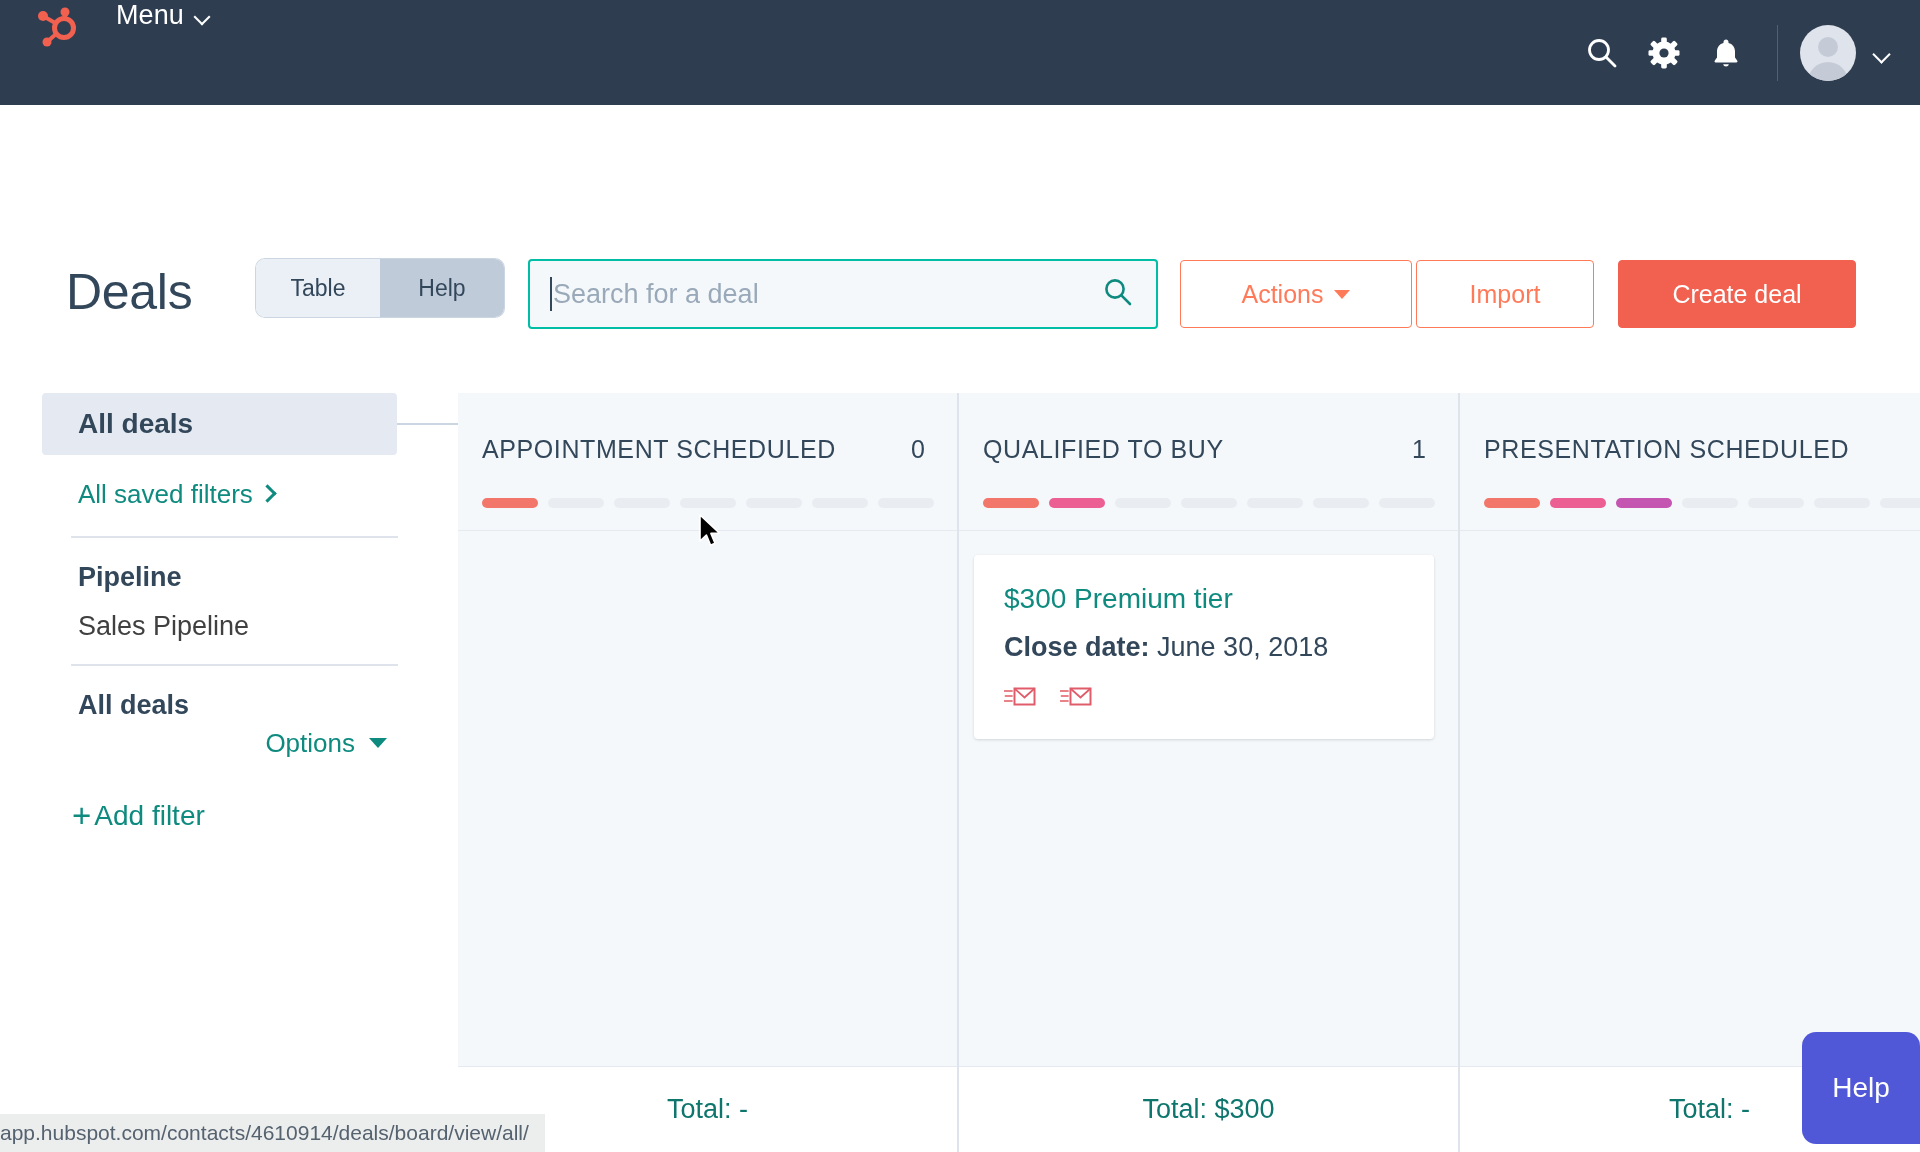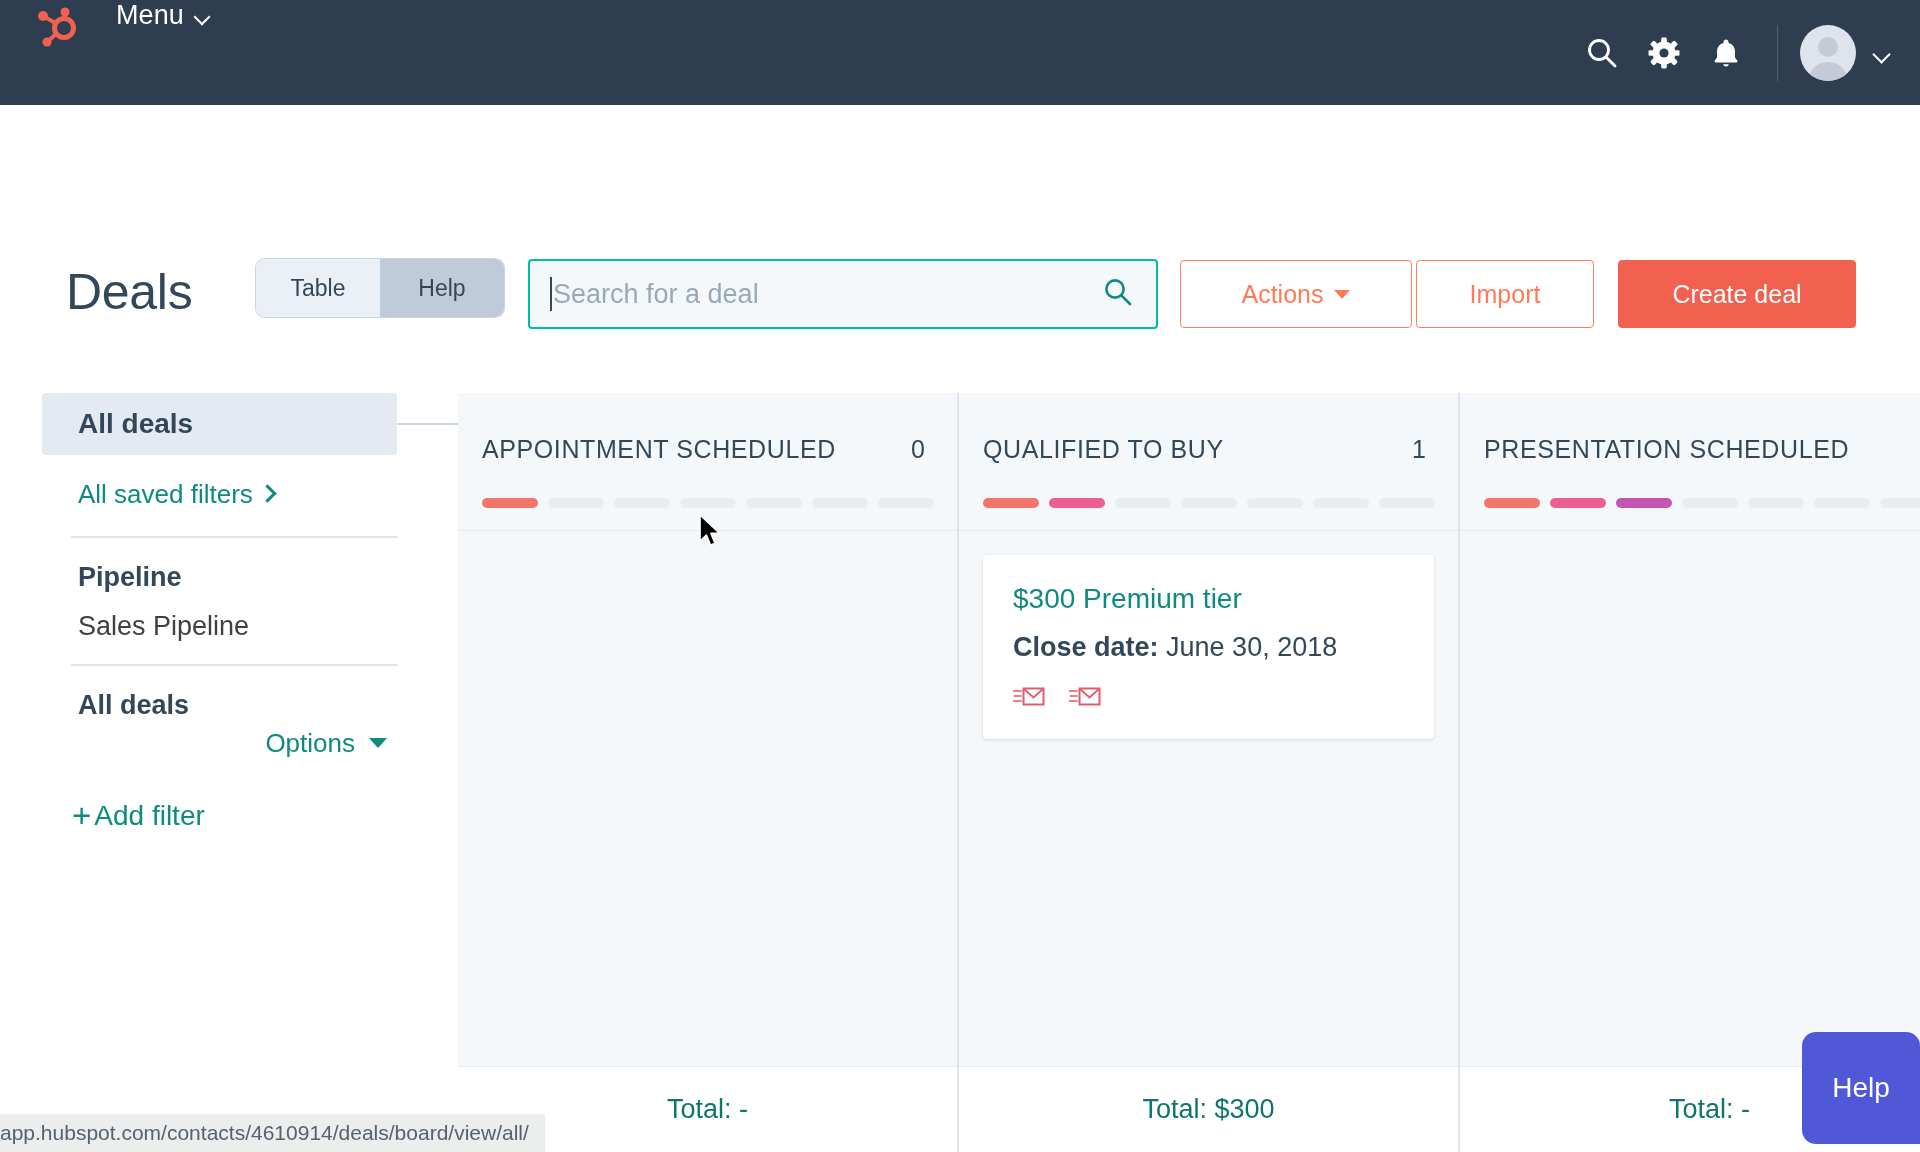--- a/index.html
+++ b/index.html
@@ -393,21 +393,21 @@
   }
   .seg {
     flex: 1 1 0;
     height: 10px;
     border-radius: 5px;
     background: #e9edf2;
   }
   .bcol-body {
     flex: 1 1 auto;
     background: #f5f8fa;
-    padding: 24px 24px 0 24px;
+    padding: 24px 24px 0 15px;
     overflow: hidden;
   }
   .bcol-foot {
     height: 86px;
     background: #ffffff;
     border-top: 1px solid #e5e9f0;
     display: flex;
     align-items: center;
     justify-content: center;
     font-size: 27px;

